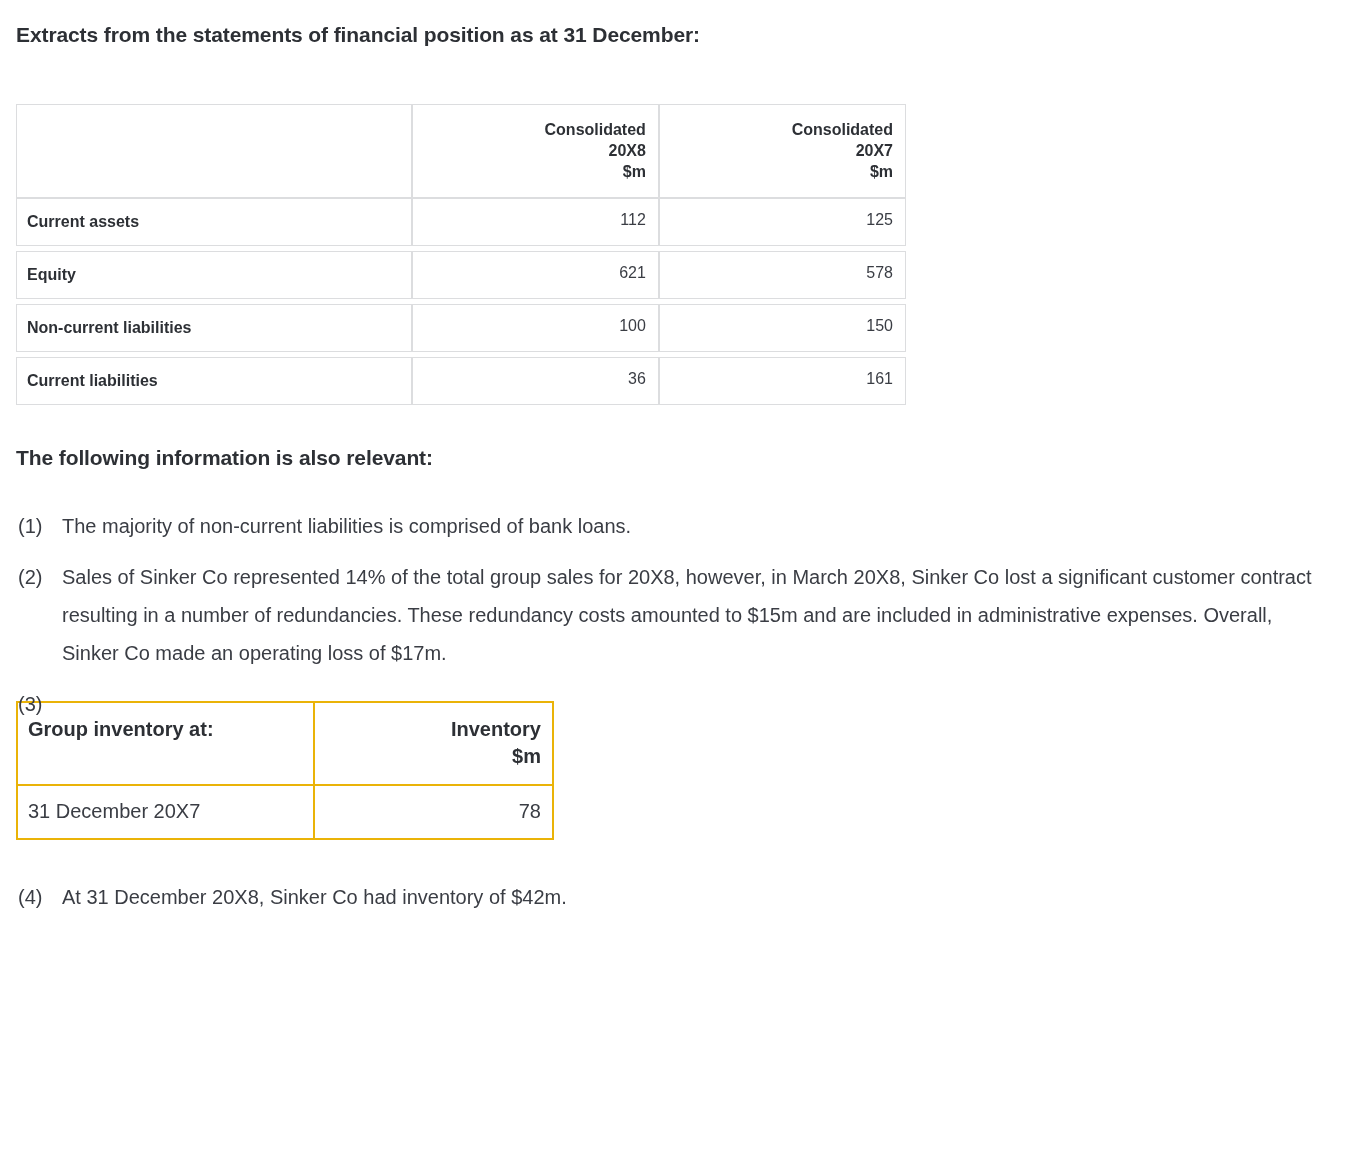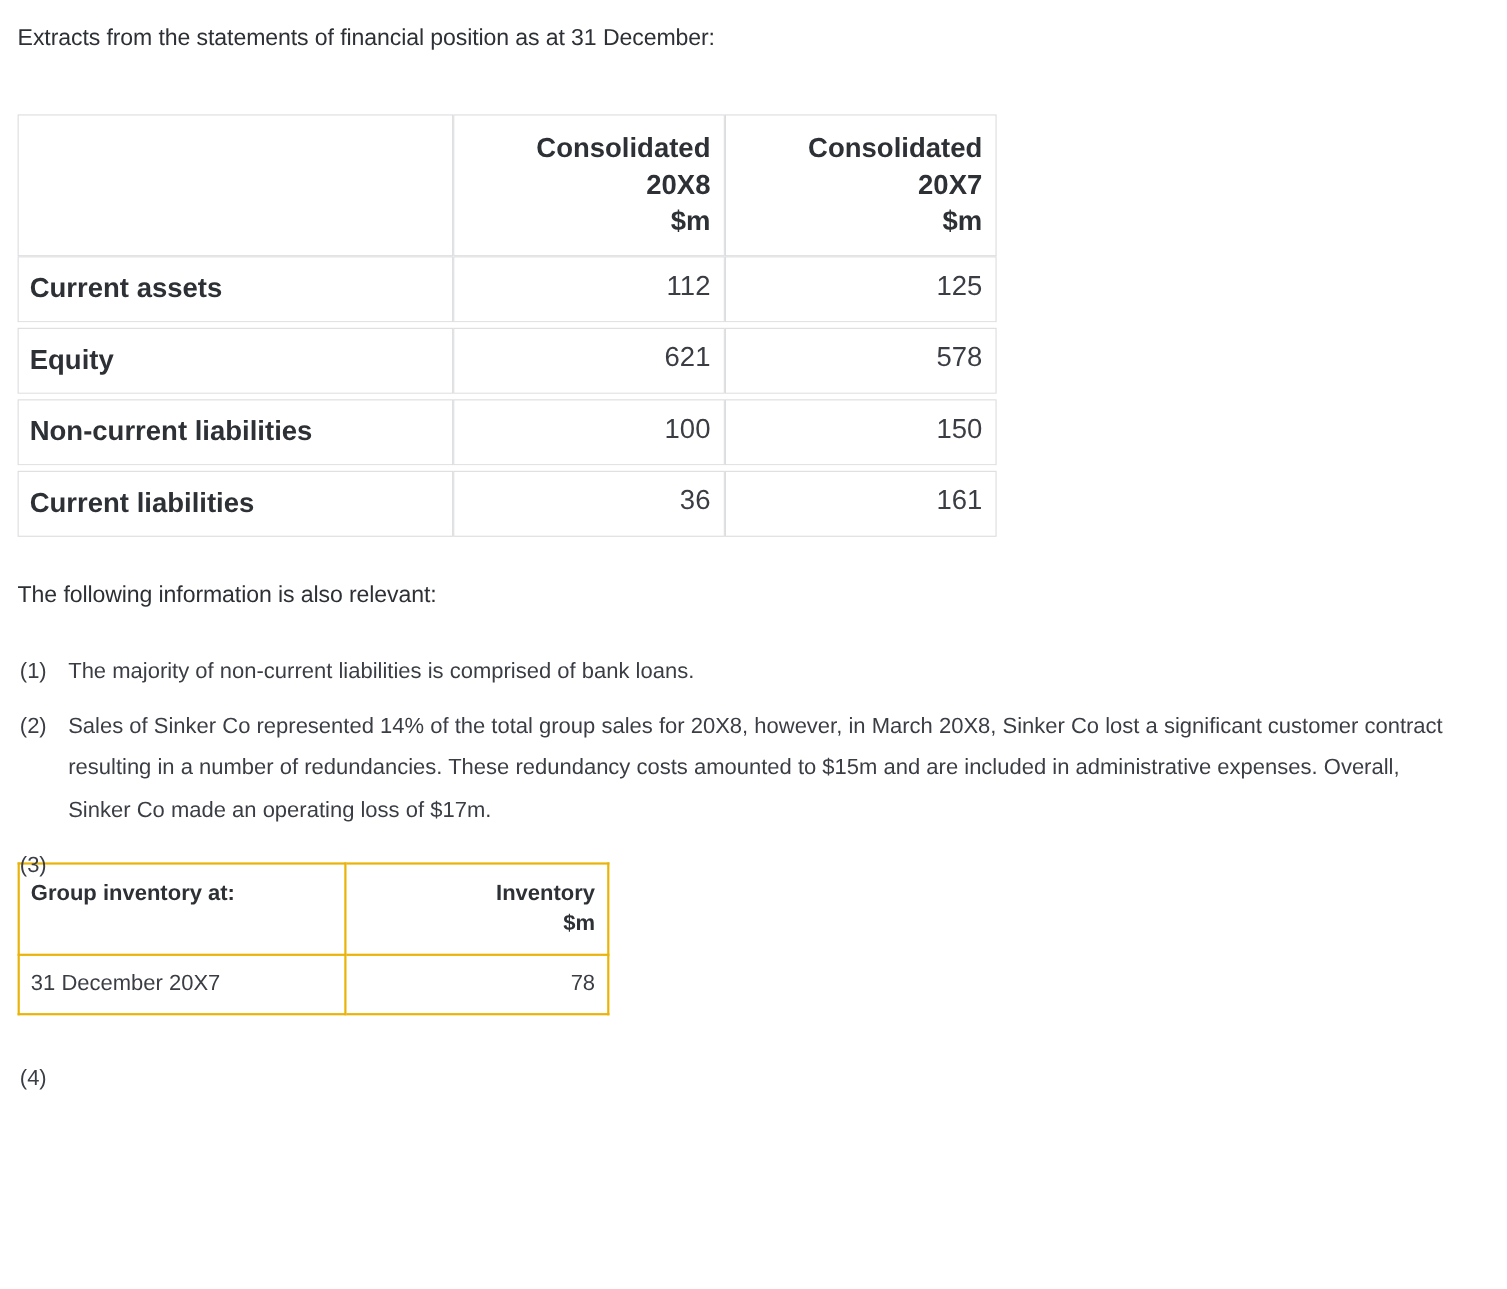--- a/index.html
+++ b/index.html
@@ -19,42 +19,42 @@
   .page {
     position: relative;
     width: 1370px;
     box-sizing: border-box;
     padding: 16px 0 0 0;
   }
 
   
   .heading {
     font-size: 21px;
-    font-weight: normal;
+    font-weight: bold;
     color: #2d3035;
     letter-spacing: -0.1px;
     margin: 0 0 0 16px;
     line-height: 1.25;
   }
   .heading-main { padding-top: 6px; }
   .heading-relevant { margin-top: 0; }
 
   
   .sofp-table {
     border-collapse: separate;
     border-spacing: 0;
     margin: 56px 0 0 16px;
     width: 890px;
     table-layout: fixed;
   }
   .sofp-table td,
   .sofp-table th {
     border: 1px solid #dcdddf;
     background: #ffffff;
-    font-size: 25px;
+    font-size: 16px;
     line-height: 1.32;
     vertical-align: top;
     padding: 10px 12px 11px 10px;
     font-weight: normal;
   }
   .sofp-table tr + tr td,
   .sofp-table tr + tr th { border-top: 1px solid #dcdddf; margin-top: 44px; }
   .sofp-table tbody tr + tr > * { padding-top: 10px; }
   
   .sofp-table tbody tr { }
@@ -256,15 +256,16 @@
     <tbody>
       <tr>
         <td class="inv-cell-left">31 December 20X7</td>
         <td class="inv-cell-right">78</td>
       </tr>
     </tbody>
   </table>
 
   <div class="note-item note-tail">
     <span class="note-marker">(4)</span>
+    <span>At 31 December 20X8, Sinker Co had inventory of $42m.</span>
   </div>
 
 </div>
 
 </body></html>

